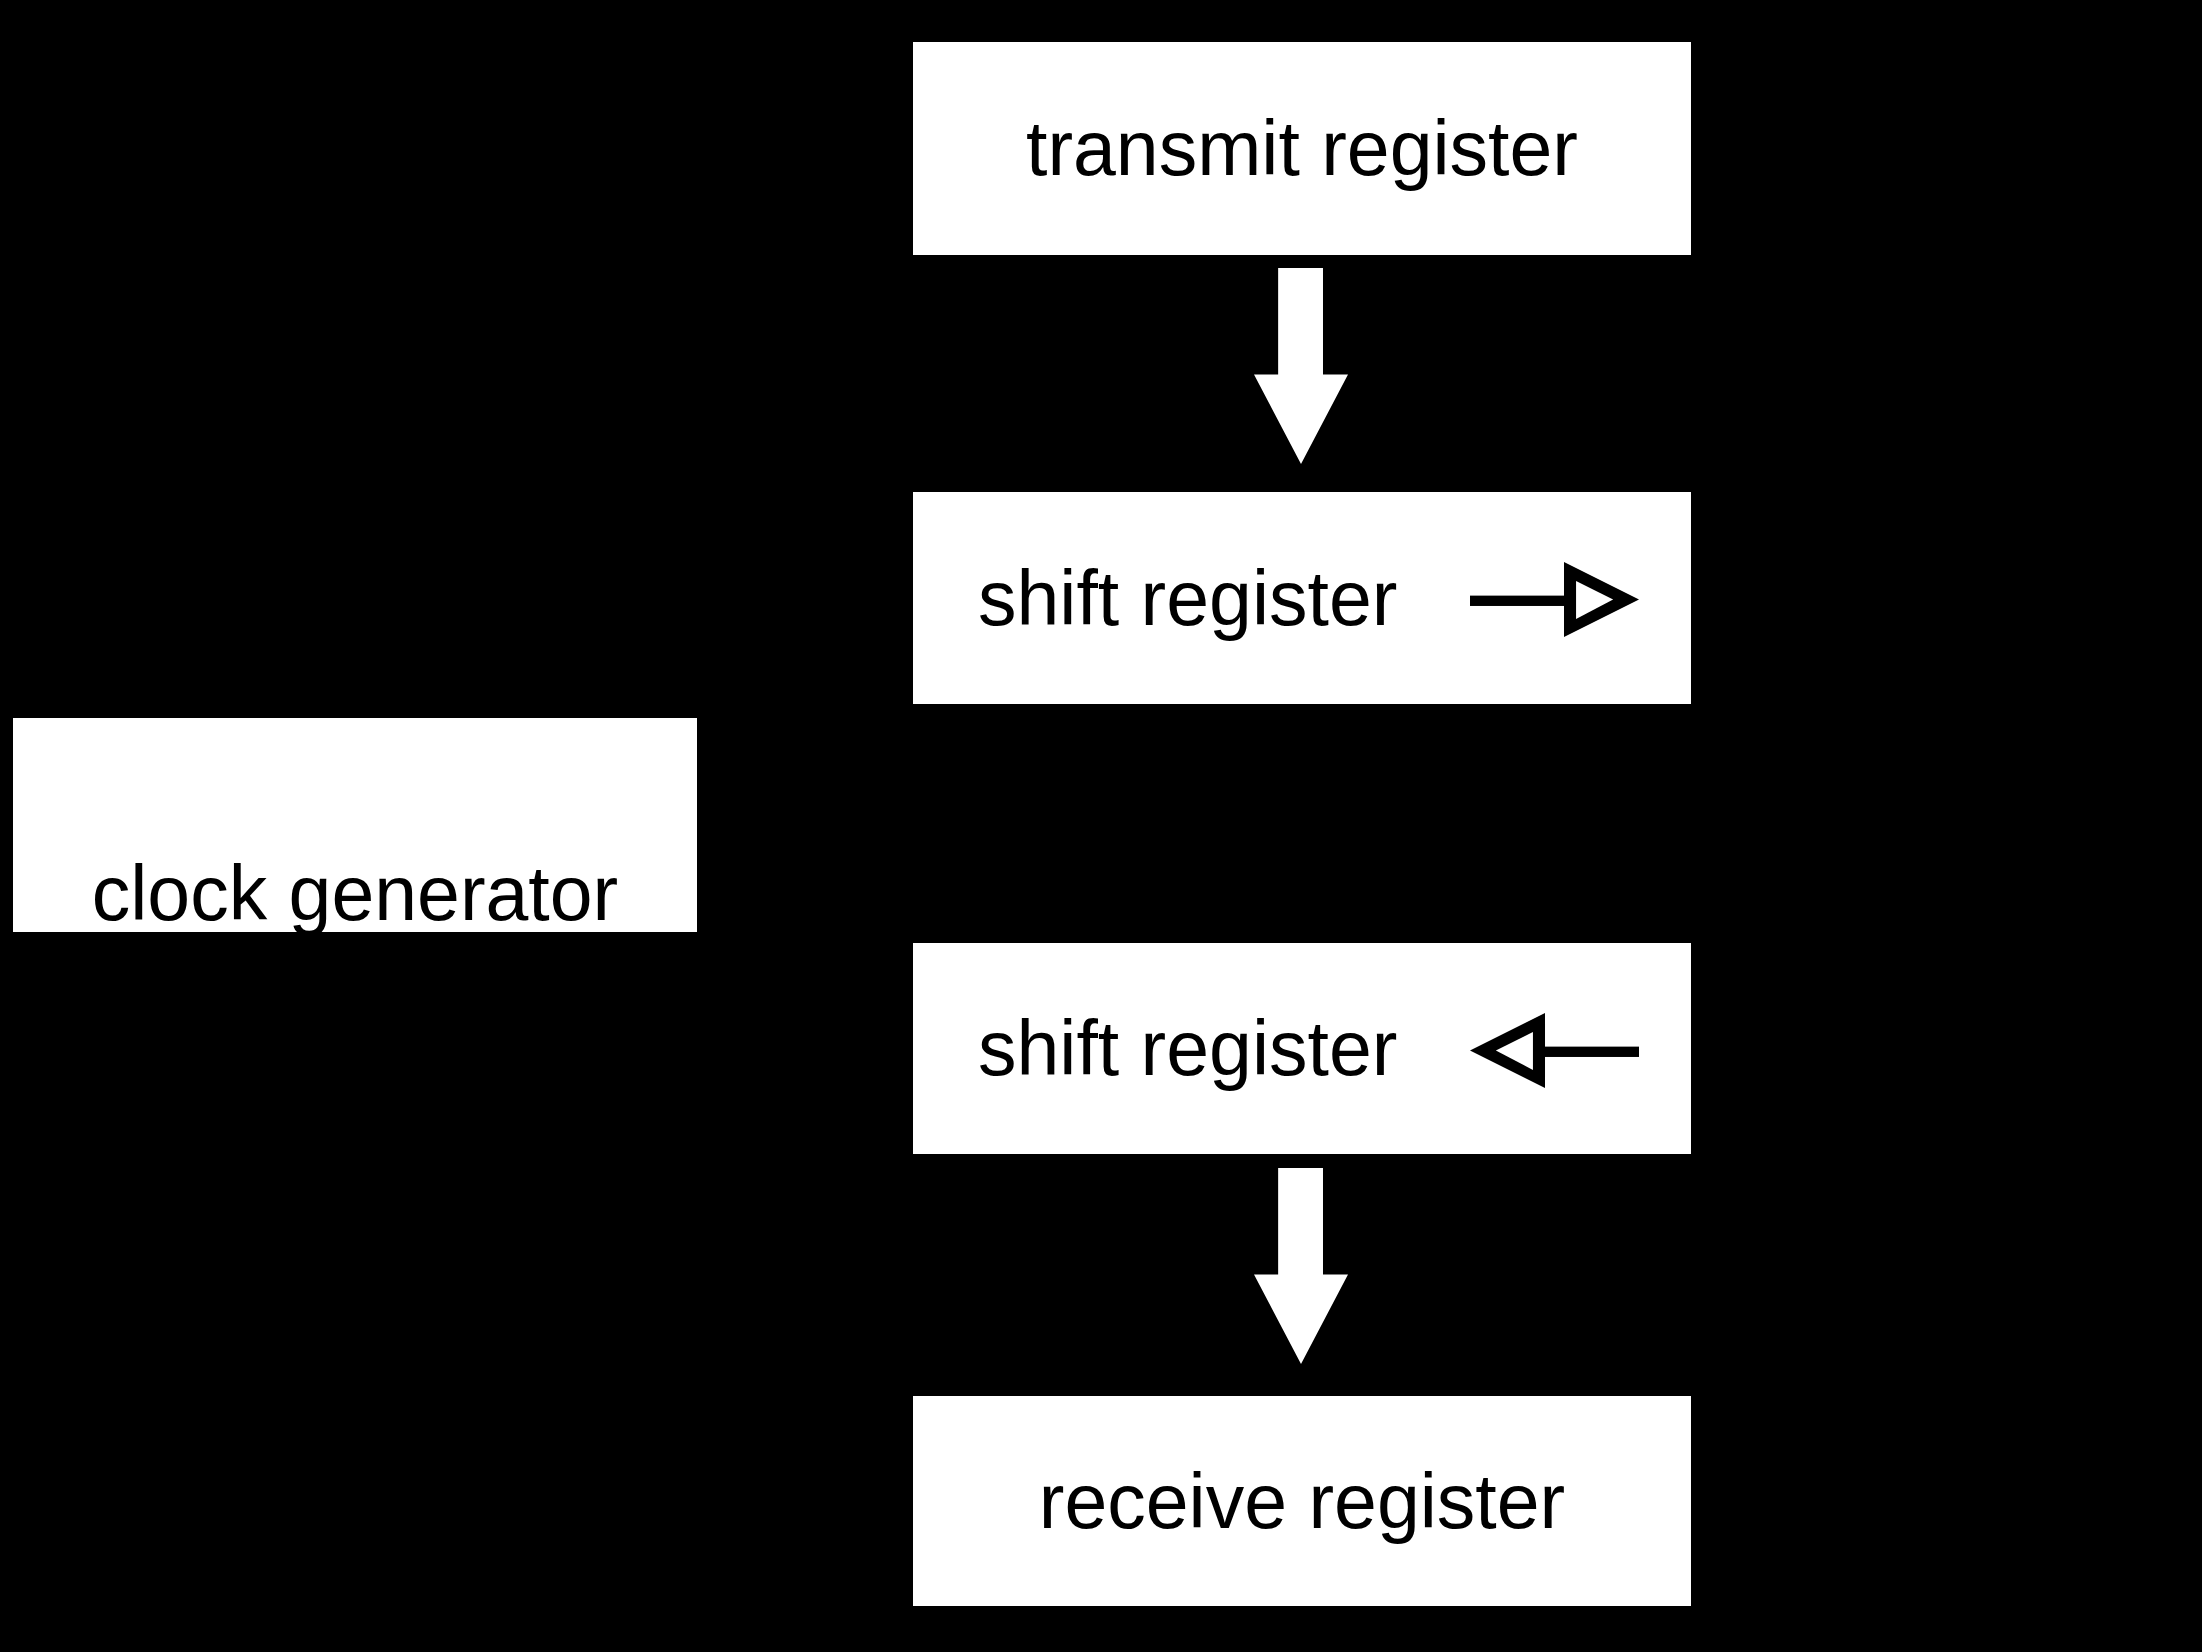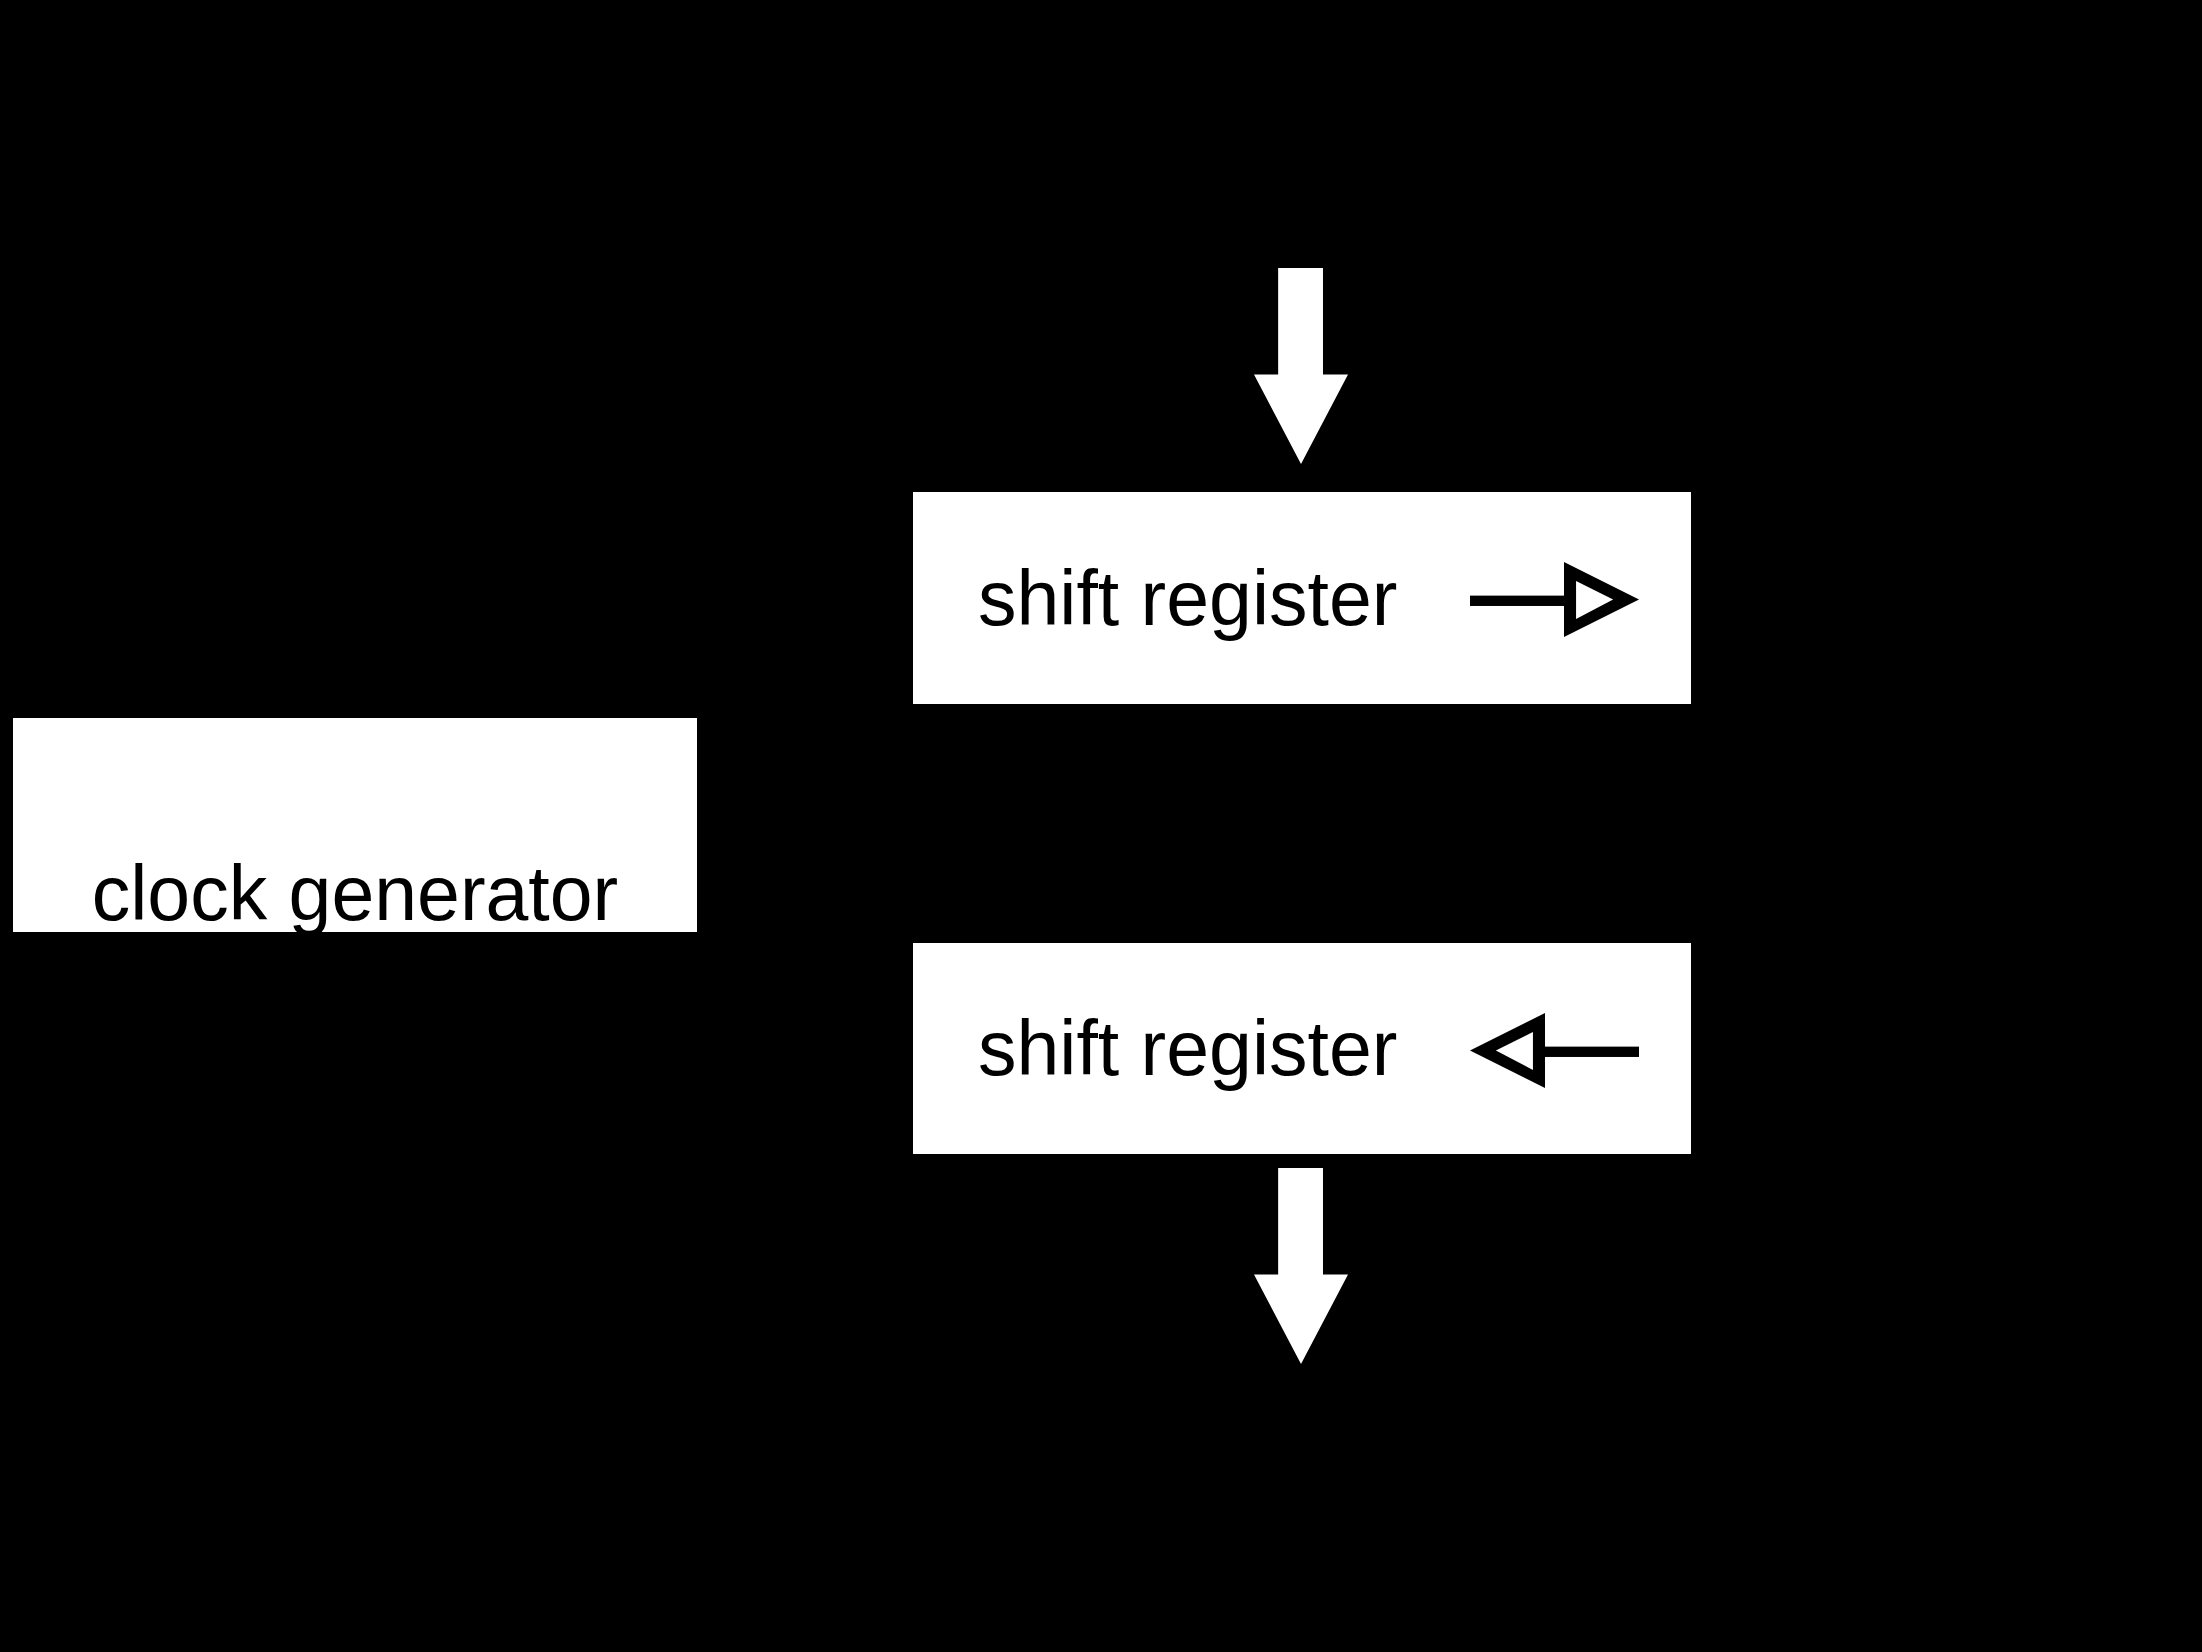--- a/index.html
+++ b/index.html
@@ -51,20 +51,23 @@
     height: 75px;
   }
   #icon-shift-right { left: 1470px; top: 562px; }
   #icon-shift-left  { left: 1470px; top: 1013px; transform: scaleX(-1); }
 </style>
 </head>
 <body>
 
 <div class="canvas">
 
+  <div class="node" id="node-transmit-register">
+    <span>transmit register</span>
+  </div>
 
   <svg class="block-arrow" id="connector-transmit-to-shift" viewBox="0 0 109 228" preserveAspectRatio="none">
     <polygon points="28,0 80,0 80,124 109,124 54.5,228 0,124 28,124" fill="#ffffff"></polygon>
   </svg>
 
   <div class="node node--label-left" id="node-shift-register-tx">
     <span>shift register</span>
   </div>
 
   <svg class="dir-arrow" id="icon-shift-right" viewBox="0 0 196 87" preserveAspectRatio="none">
@@ -84,15 +87,18 @@
   <svg class="dir-arrow" id="icon-shift-left" viewBox="0 0 196 87" preserveAspectRatio="none">
     <rect x="0" y="39" width="114" height="12" fill="#000000"></rect>
     <polygon points="109,0 196,43.5 109,87" fill="#000000"></polygon>
     <polygon points="123,22 166,43.5 123,66" fill="#ffffff"></polygon>
   </svg>
 
   <svg class="block-arrow" id="connector-shift-to-receive" viewBox="0 0 109 228" preserveAspectRatio="none">
     <polygon points="28,0 80,0 80,124 109,124 54.5,228 0,124 28,124" fill="#ffffff"></polygon>
   </svg>
 
+  <div class="node" id="node-receive-register">
+    <span>receive register</span>
+  </div>
 
 </div>
 
 
 </body></html>

